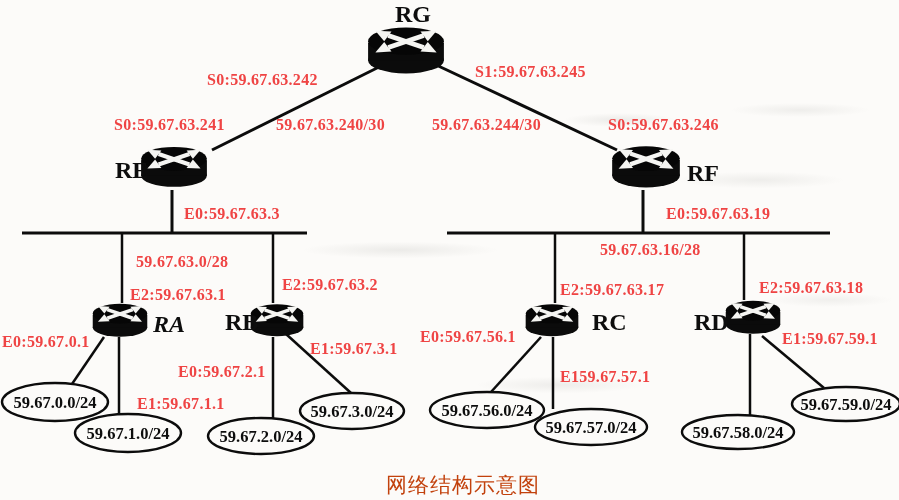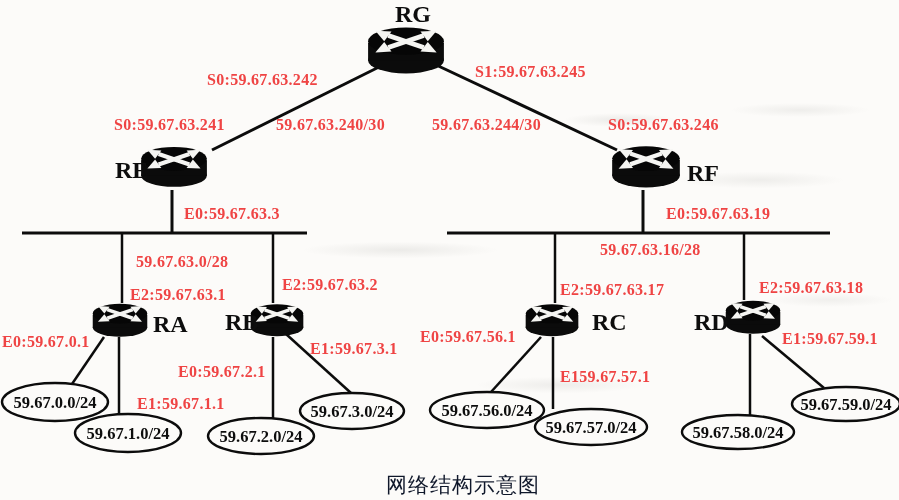--- a/index.html
+++ b/index.html
@@ -28,21 +28,21 @@
     position:absolute; white-space:nowrap;
     font-weight:bold; font-size:24px; color:#0d0d0d;
   }
   .router { position:absolute; }
   .subnet-text {
     font-family:"Liberation Serif", serif;
     font-weight:bold; font-size:16.5px; fill:#0d0d0d;
   }
   .caption {
     position:absolute; left:386px; top:471px;
-    font-size:21px; color:#0f172a; letter-spacing:1px; font-weight:500;
+    font-size:21px; color:#c2410c; letter-spacing:1px; font-weight:500;
   }
 </style>
 </head>
 <body>
 
 <div class="stage">
   <div class="smudges"></div>
   <svg class="wires" id="wires">
       <line x1="379" y1="67" x2="212" y2="150" stroke="#0c0c0c" stroke-width="3"></line>
       <line x1="432" y1="63" x2="617" y2="150" stroke="#0c0c0c" stroke-width="3"></line>
@@ -141,21 +141,21 @@
     <ellipse cx="50" cy="44" rx="47" ry="16" fill="#0b0b0b"></ellipse>
     <rect x="3" y="22" width="94" height="22" fill="#0b0b0b"></rect>
     <ellipse cx="50" cy="20" rx="47" ry="17" fill="#060606"></ellipse>
     <line x1="28" y1="13" x2="72" y2="28" stroke="#f5f5f2" stroke-width="6"></line>
     <line x1="72" y1="13" x2="28" y2="28" stroke="#f5f5f2" stroke-width="6"></line>
     <polygon points="12,7 32,8 23,20" fill="#f5f5f2"></polygon>
     <polygon points="88,7 68,8 77,20" fill="#f5f5f2"></polygon>
     <polygon points="12,34 32,33 23,21" fill="#f5f5f2"></polygon>
     <polygon points="88,34 68,33 77,21" fill="#f5f5f2"></polygon>
   </svg></div>
-      <div class="rlabel" style="left: 153px; top: 311px;">RA</div>
+      <div class="rlabel" style="left: 153px; top: 311px; font-style: italic;">RA</div>
       <div class="router" style="left: 249px; top: 299px; width: 56px; height: 42px;"><svg viewBox="0 0 100 62" xmlns="http://www.w3.org/2000/svg" width="56" height="42">
     <ellipse cx="50" cy="44" rx="47" ry="16" fill="#0b0b0b"></ellipse>
     <rect x="3" y="22" width="94" height="22" fill="#0b0b0b"></rect>
     <ellipse cx="50" cy="20" rx="47" ry="17" fill="#060606"></ellipse>
     <line x1="28" y1="13" x2="72" y2="28" stroke="#f5f5f2" stroke-width="6"></line>
     <line x1="72" y1="13" x2="28" y2="28" stroke="#f5f5f2" stroke-width="6"></line>
     <polygon points="12,7 32,8 23,20" fill="#f5f5f2"></polygon>
     <polygon points="88,7 68,8 77,20" fill="#f5f5f2"></polygon>
     <polygon points="12,34 32,33 23,21" fill="#f5f5f2"></polygon>
     <polygon points="88,34 68,33 77,21" fill="#f5f5f2"></polygon>

